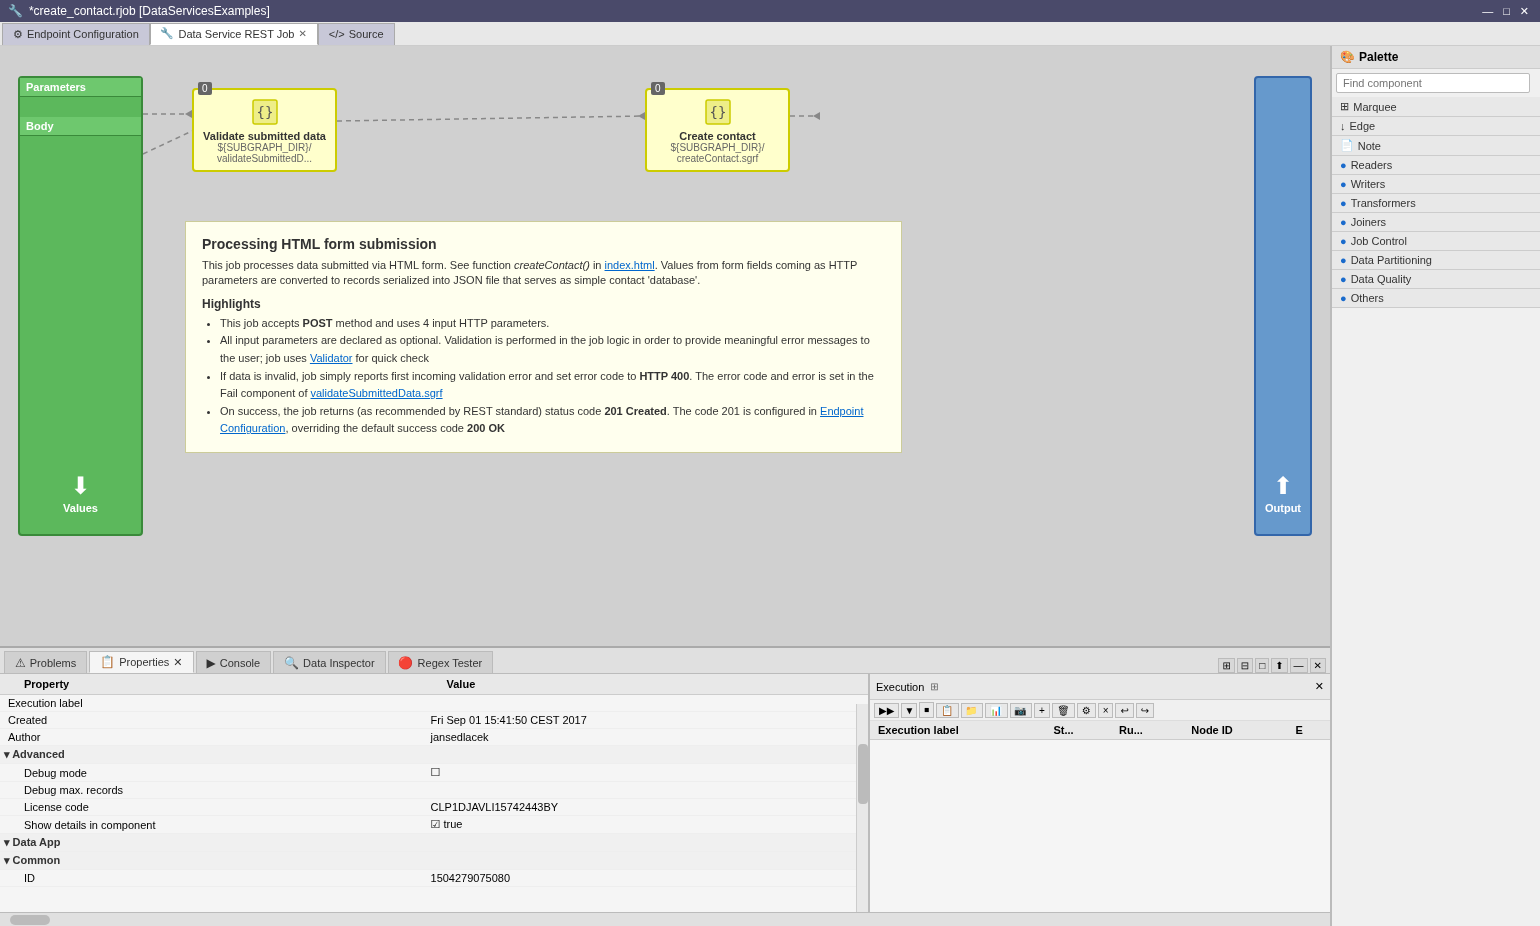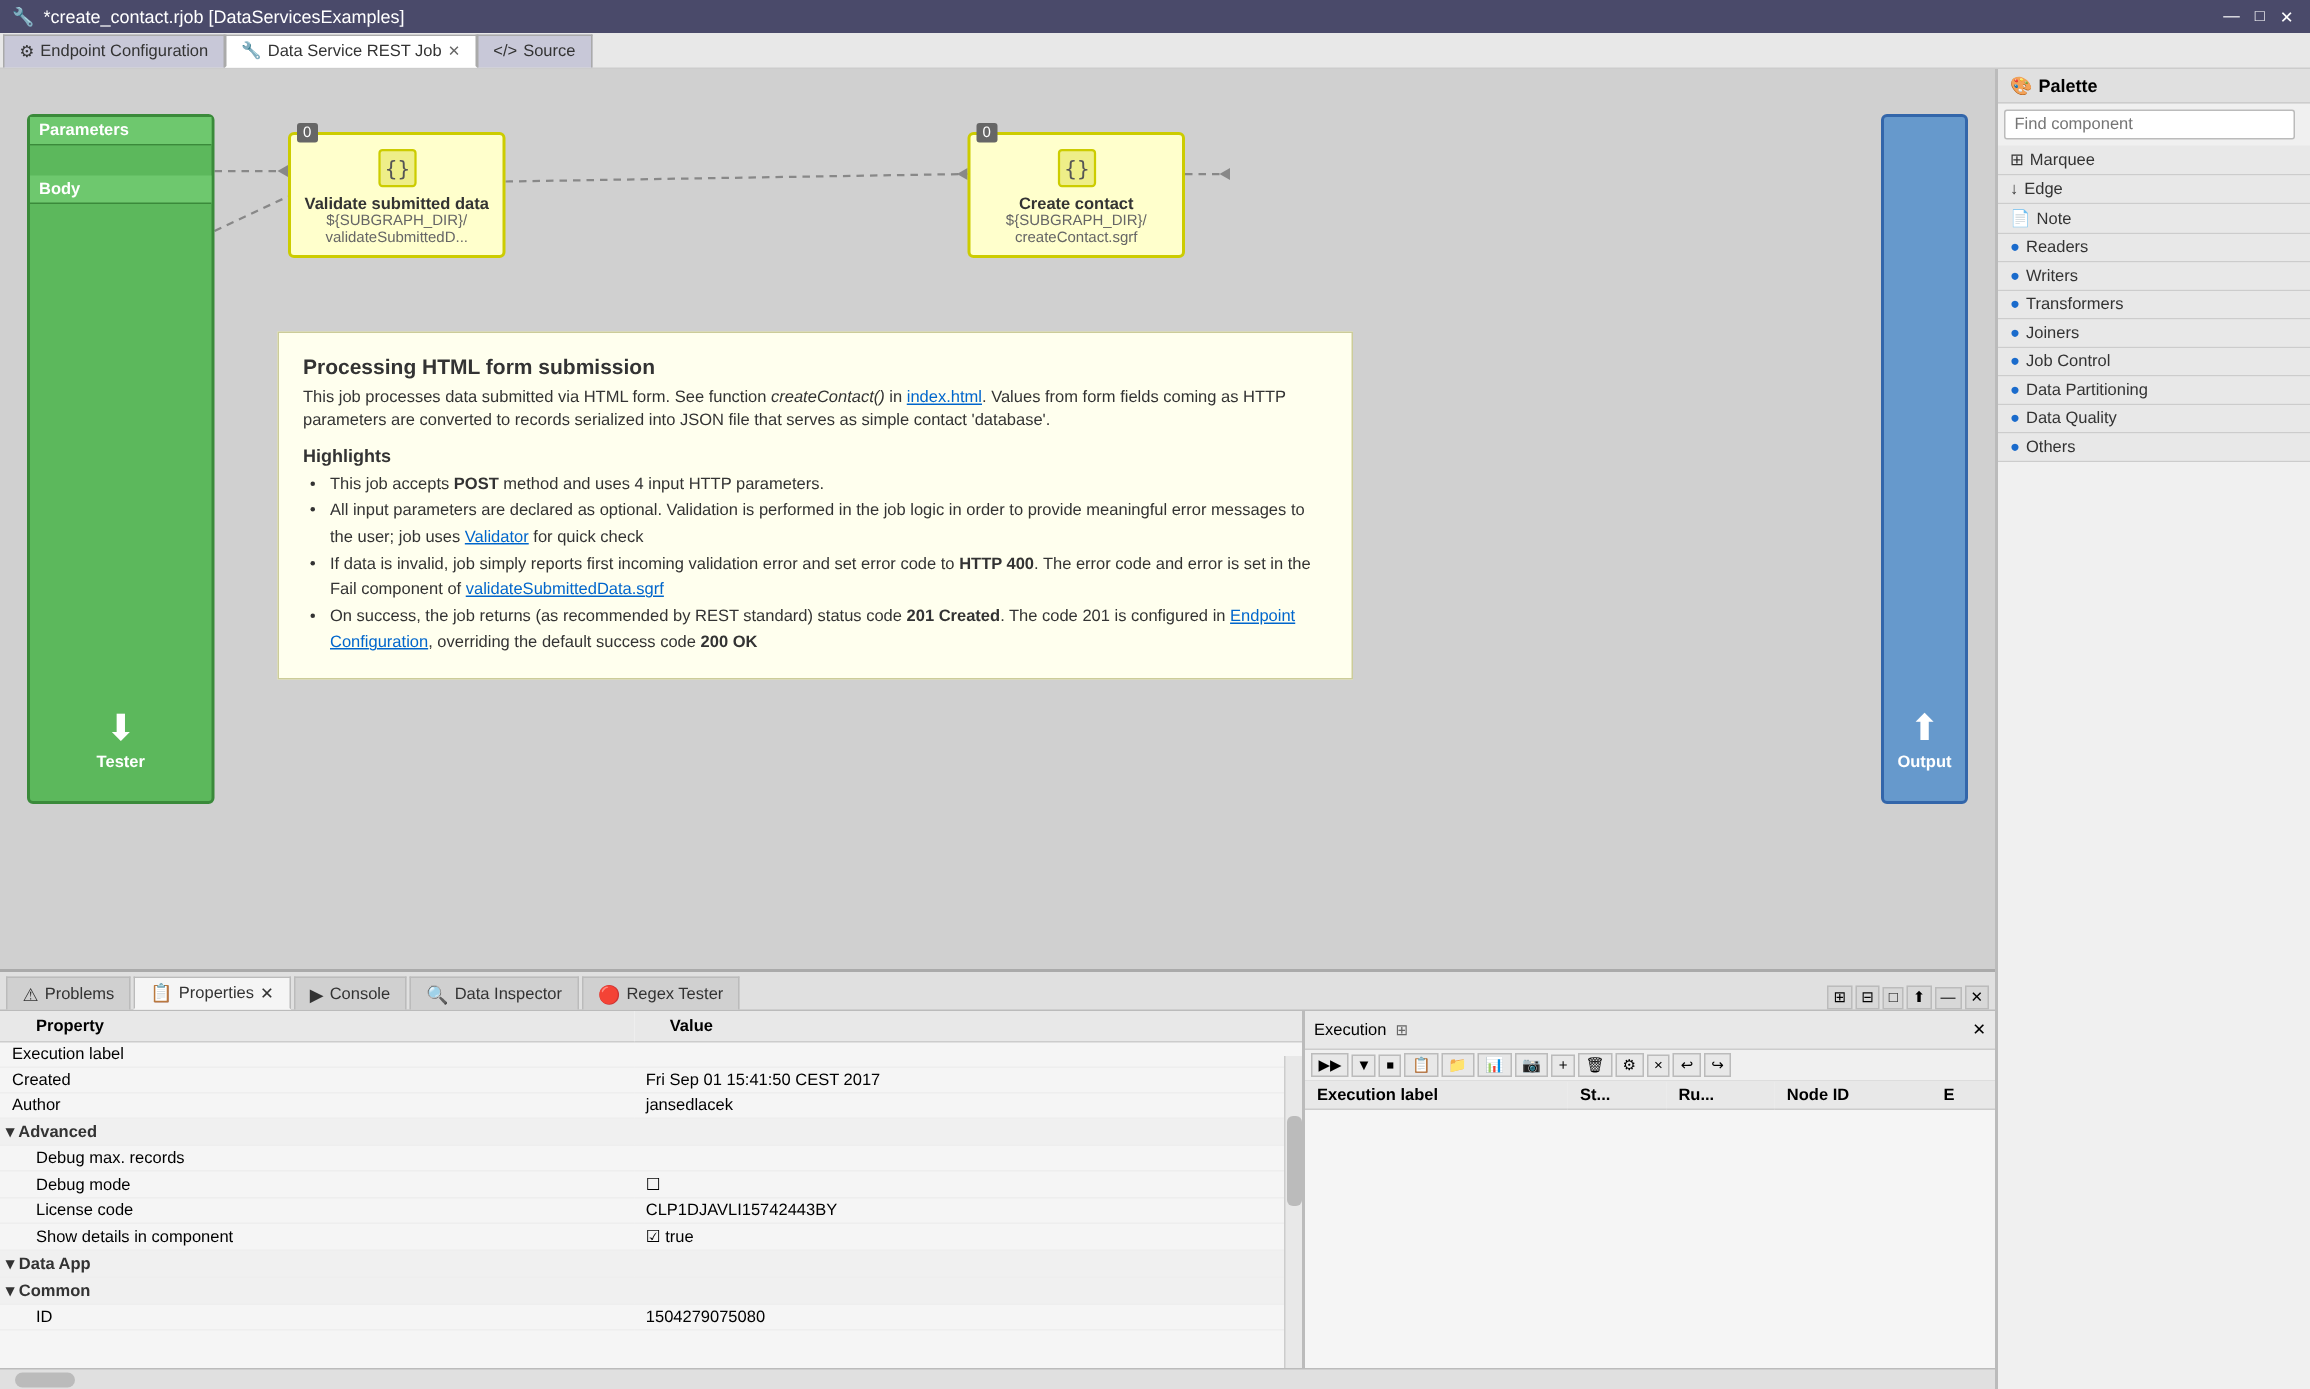--- a/index.html
+++ b/index.html
@@ -446,21 +446,21 @@
         <polygon points="192,64 185,68 192,72" fill="#888"></polygon>
         <polygon points="645,66 638,70 645,74" fill="#888"></polygon>
         <polygon points="820,66 813,70 820,74" fill="#888"></polygon>
       </svg>
 
       <div class="input-node">
         <div class="input-node-params">Parameters</div>
         <div class="input-node-body">Body</div>
         <div class="input-node-bottom">
           <div class="node-icon">⬇</div>
-          <div class="node-label">Tester</div>
+          <div class="node-label">Values</div>
         </div>
       </div>
 
       <div class="process-node" style="left: 192px; top: 42px;">
         <span class="node-badge">0</span>
         <div class="node-icon-wrap">
           <svg class="node-icon-svg" viewBox="0 0 32 32">
             <rect x="4" y="4" width="24" height="24" rx="2" fill="#eeee88" stroke="#cccc00" stroke-width="1.5"></rect>
             <text x="16" y="21" text-anchor="middle" font-size="14" font-family="monospace" fill="#555">{}</text>
           </svg>
@@ -567,26 +567,26 @@
               <tr class="plain">
                 <td>Author</td>
                 <td>jansedlacek</td>
               </tr>
               <tr class="group-header">
                 <td colspan="2">
                   <span>▾ </span><span>Advanced</span>
                 </td>
               </tr>
               <tr class="indented">
+                <td>Debug mode</td>
+                <td>☐</td>
+              </tr>
+              <tr class="indented">
                 <td>Debug max. records</td>
                 <td></td>
-              </tr>
-              <tr class="indented">
-                <td>Debug mode</td>
-                <td>☐</td>
               </tr>
               <tr class="indented">
                 <td>License code</td>
                 <td>CLP1DJAVLI15742443BY</td>
               </tr>
               <tr class="indented">
                 <td>Show details in component</td>
                 <td>☑ true</td>
               </tr>
               <tr class="group-header">

